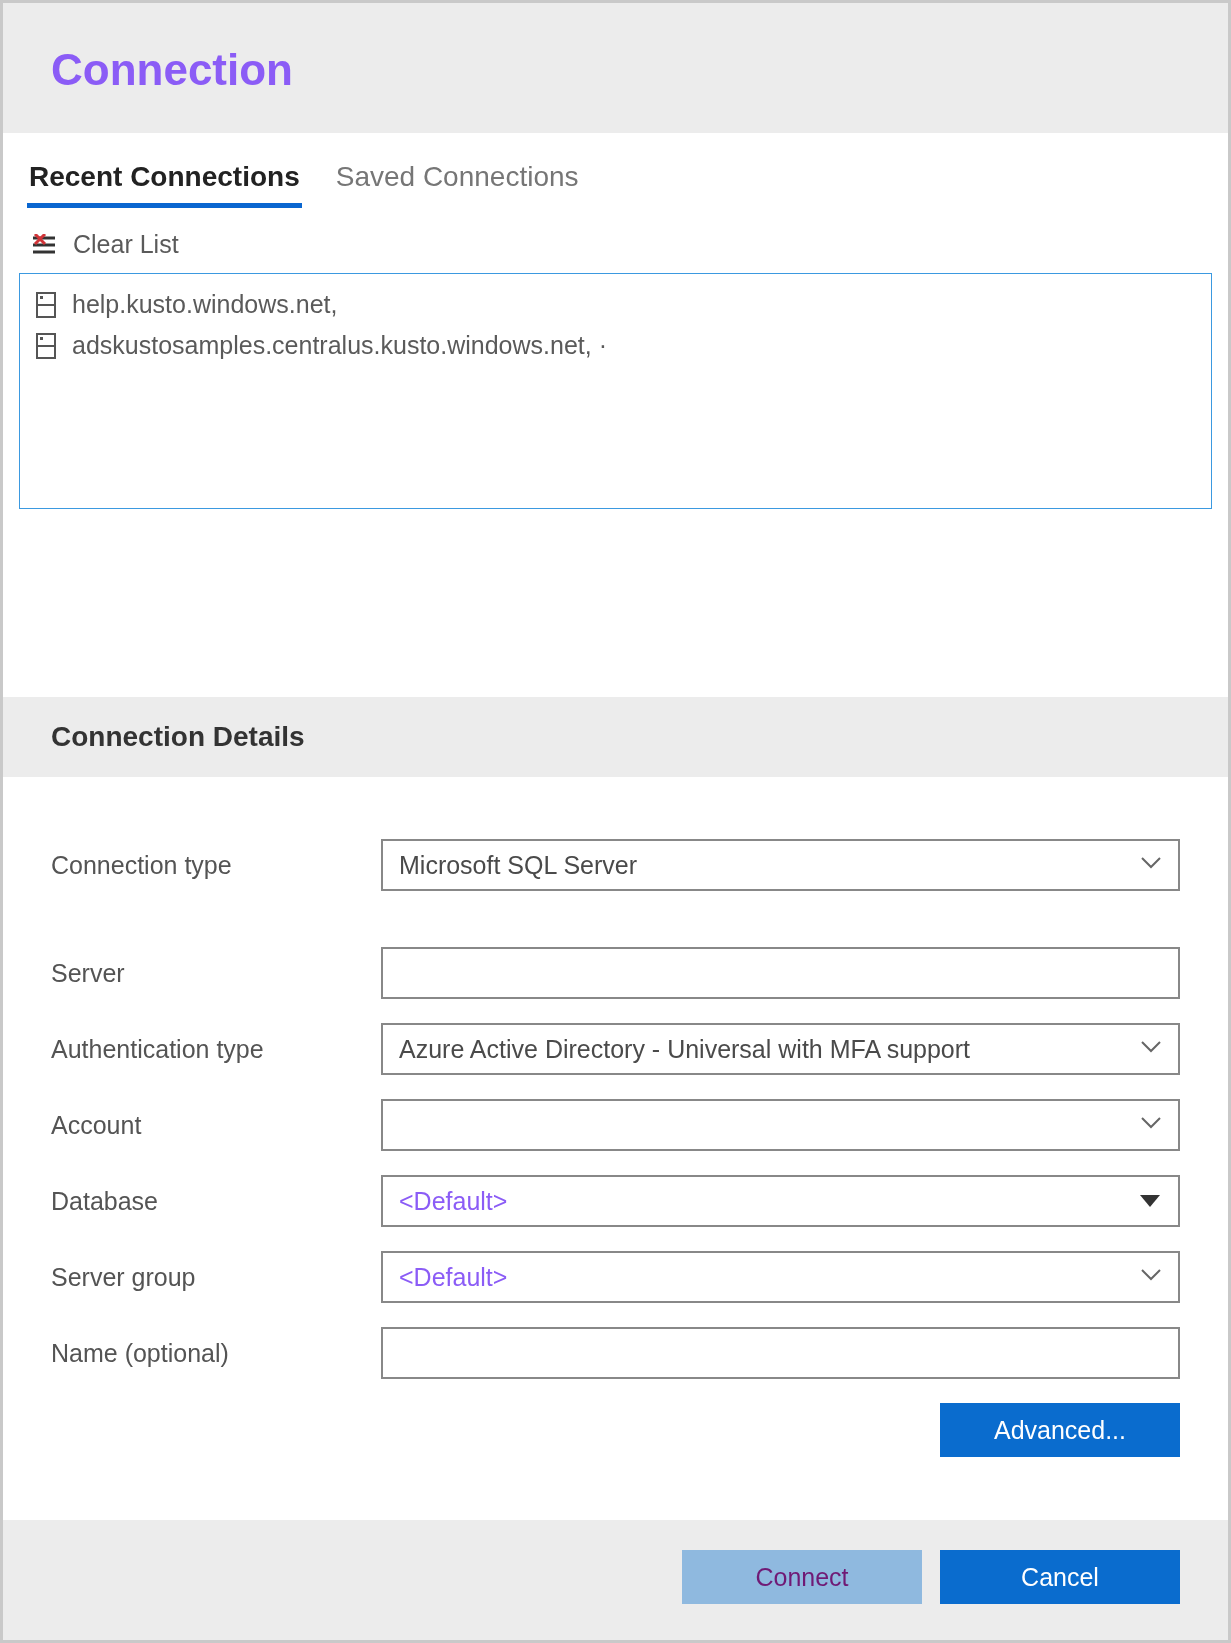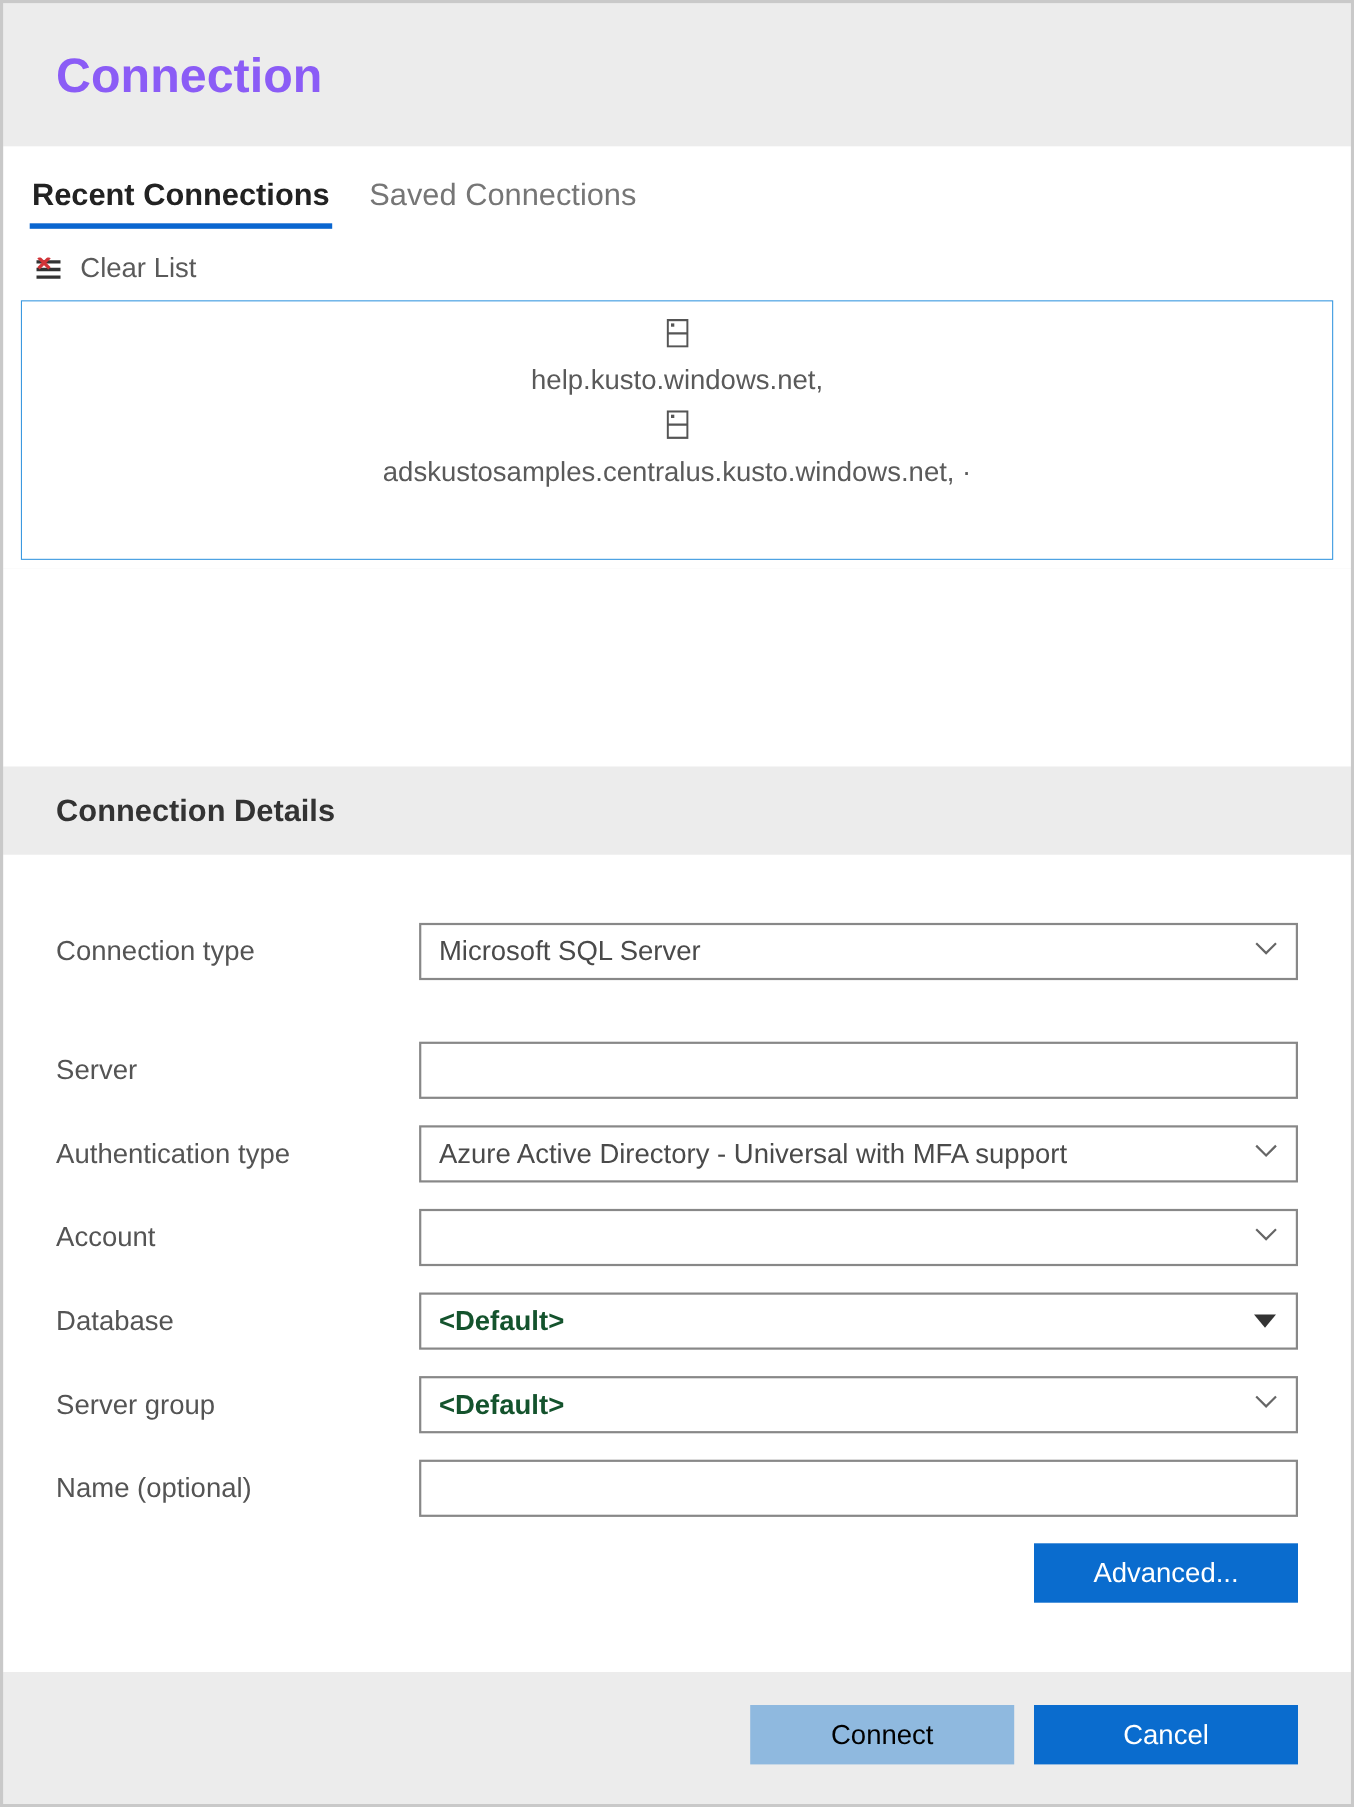--- a/index.html
+++ b/index.html
@@ -70,21 +70,20 @@
     height: 236px;
     margin: 0 0 8px 0;
     padding: 10px 6px;
   }
   .list-item {
     display: flex;
     align-items: center;
     gap: 16px;
     padding: 6px 10px;
     cursor: pointer;
-    flex-direction: column;
   }
   .list-item span {
     font-size: 25px;
     color: #5a5a5a;
   }
   .server-icon svg { display: block; }
   .spacer { background:#fff; height:180px; }
   
   .details-header {
     background: #ececec;
@@ -133,22 +132,21 @@
     background: transparent;
   }
   .control .value {
     font-size: 25px;
     color: #4a4a4a;
     white-space: nowrap;
     overflow: hidden;
   }
   .control .placeholder {
     font-size: 25px;
-    color: #14532d;
-    font-weight: bold;
+    color: #8b5cf6;
   }
   .chev {
     position: absolute;
     right: 16px;
     top: 50%;
     transform: translateY(-50%);
     pointer-events: none;
   }
   .caret {
     position: absolute;
@@ -172,21 +170,21 @@
     min-width: 240px;
     font-size: 25px;
     border: none;
     cursor: pointer;
     display: inline-flex;
     align-items: center;
     justify-content: center;
     user-select: none;
   }
   .btn-primary { background:#0a6cce; color:#fff; }
-  .btn-disabled { background:#8fb9df; color:#000000; cursor:default; }
+  .btn-disabled { background:#8fb9df; color:#701a75; cursor:default; }
   .footer {
     background:#ececec;
     padding: 30px 48px 36px 48px;
     display:flex;
     justify-content:flex-end;
     gap: 18px;
   }
 </style>
 </head>
 <body>

